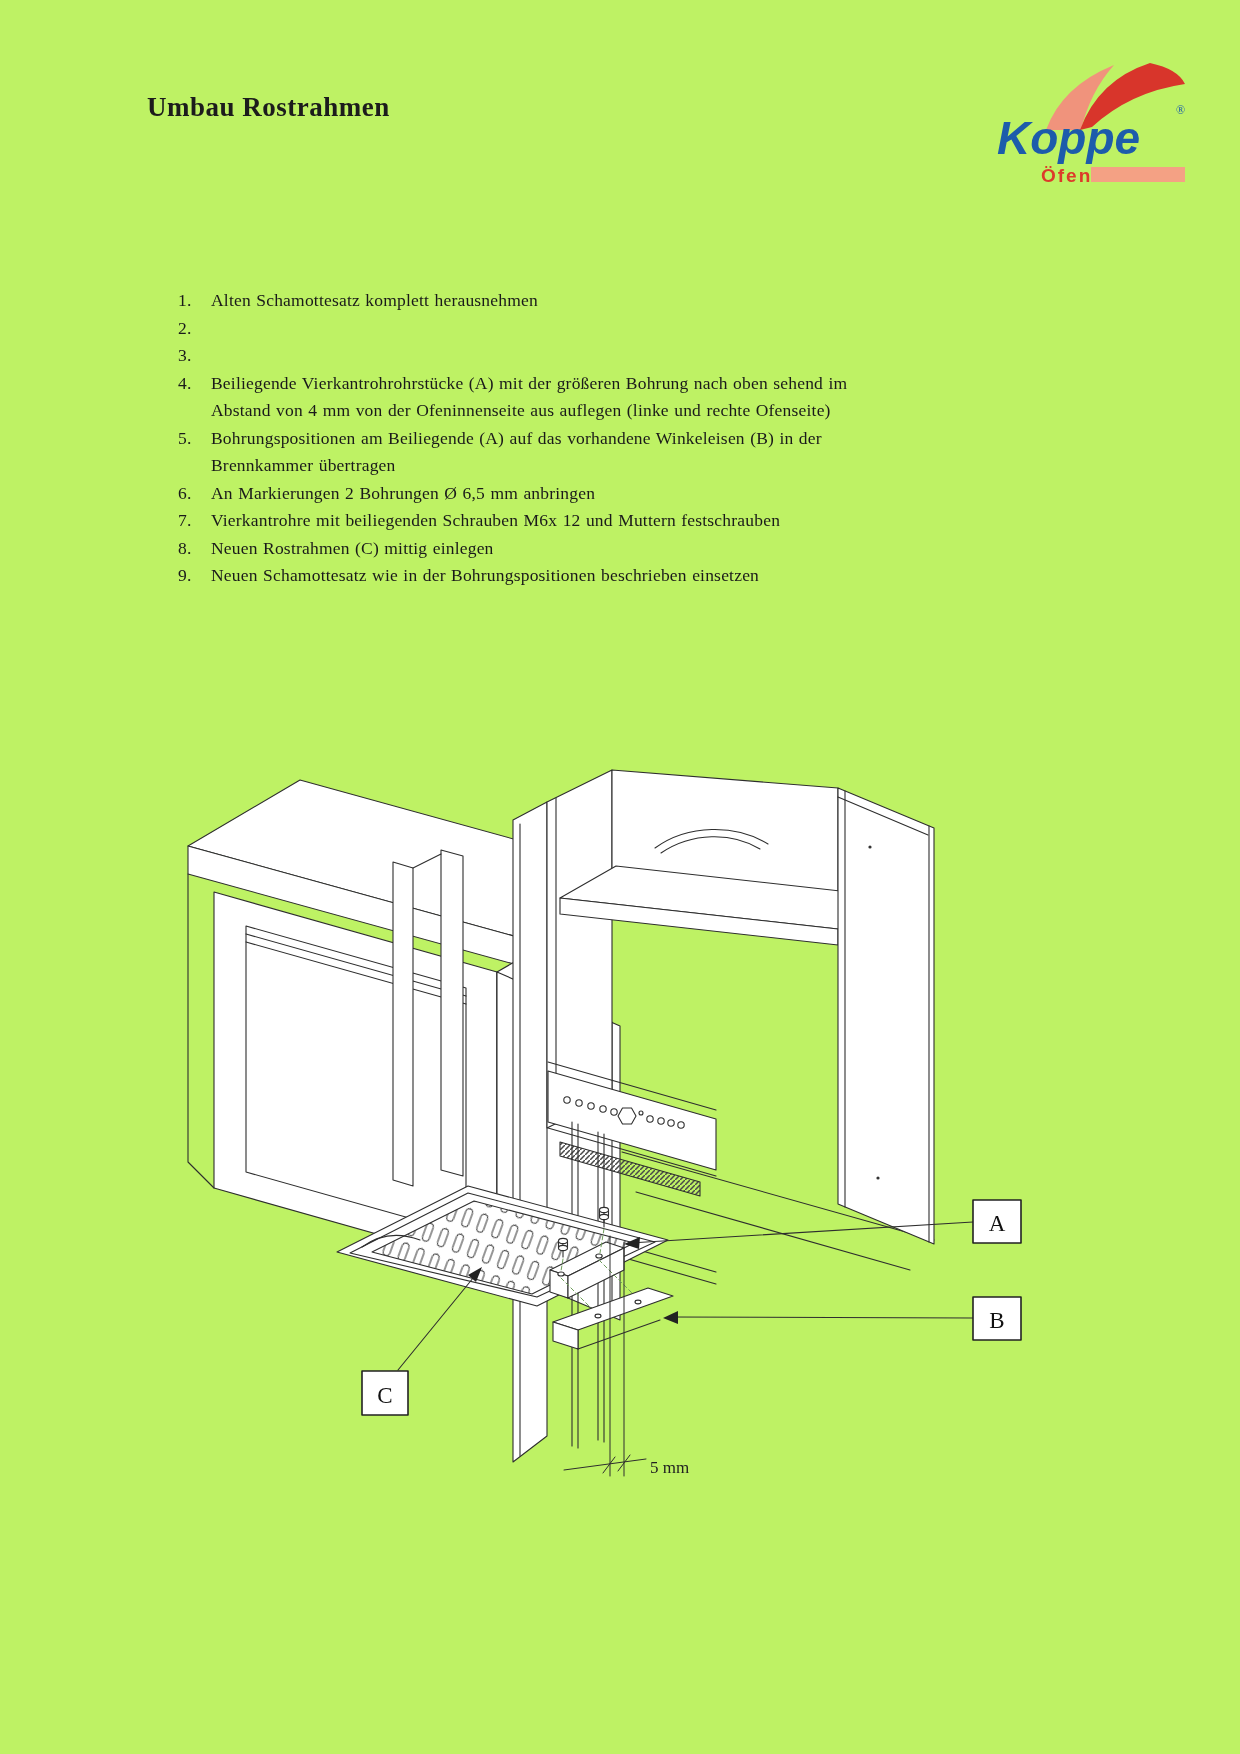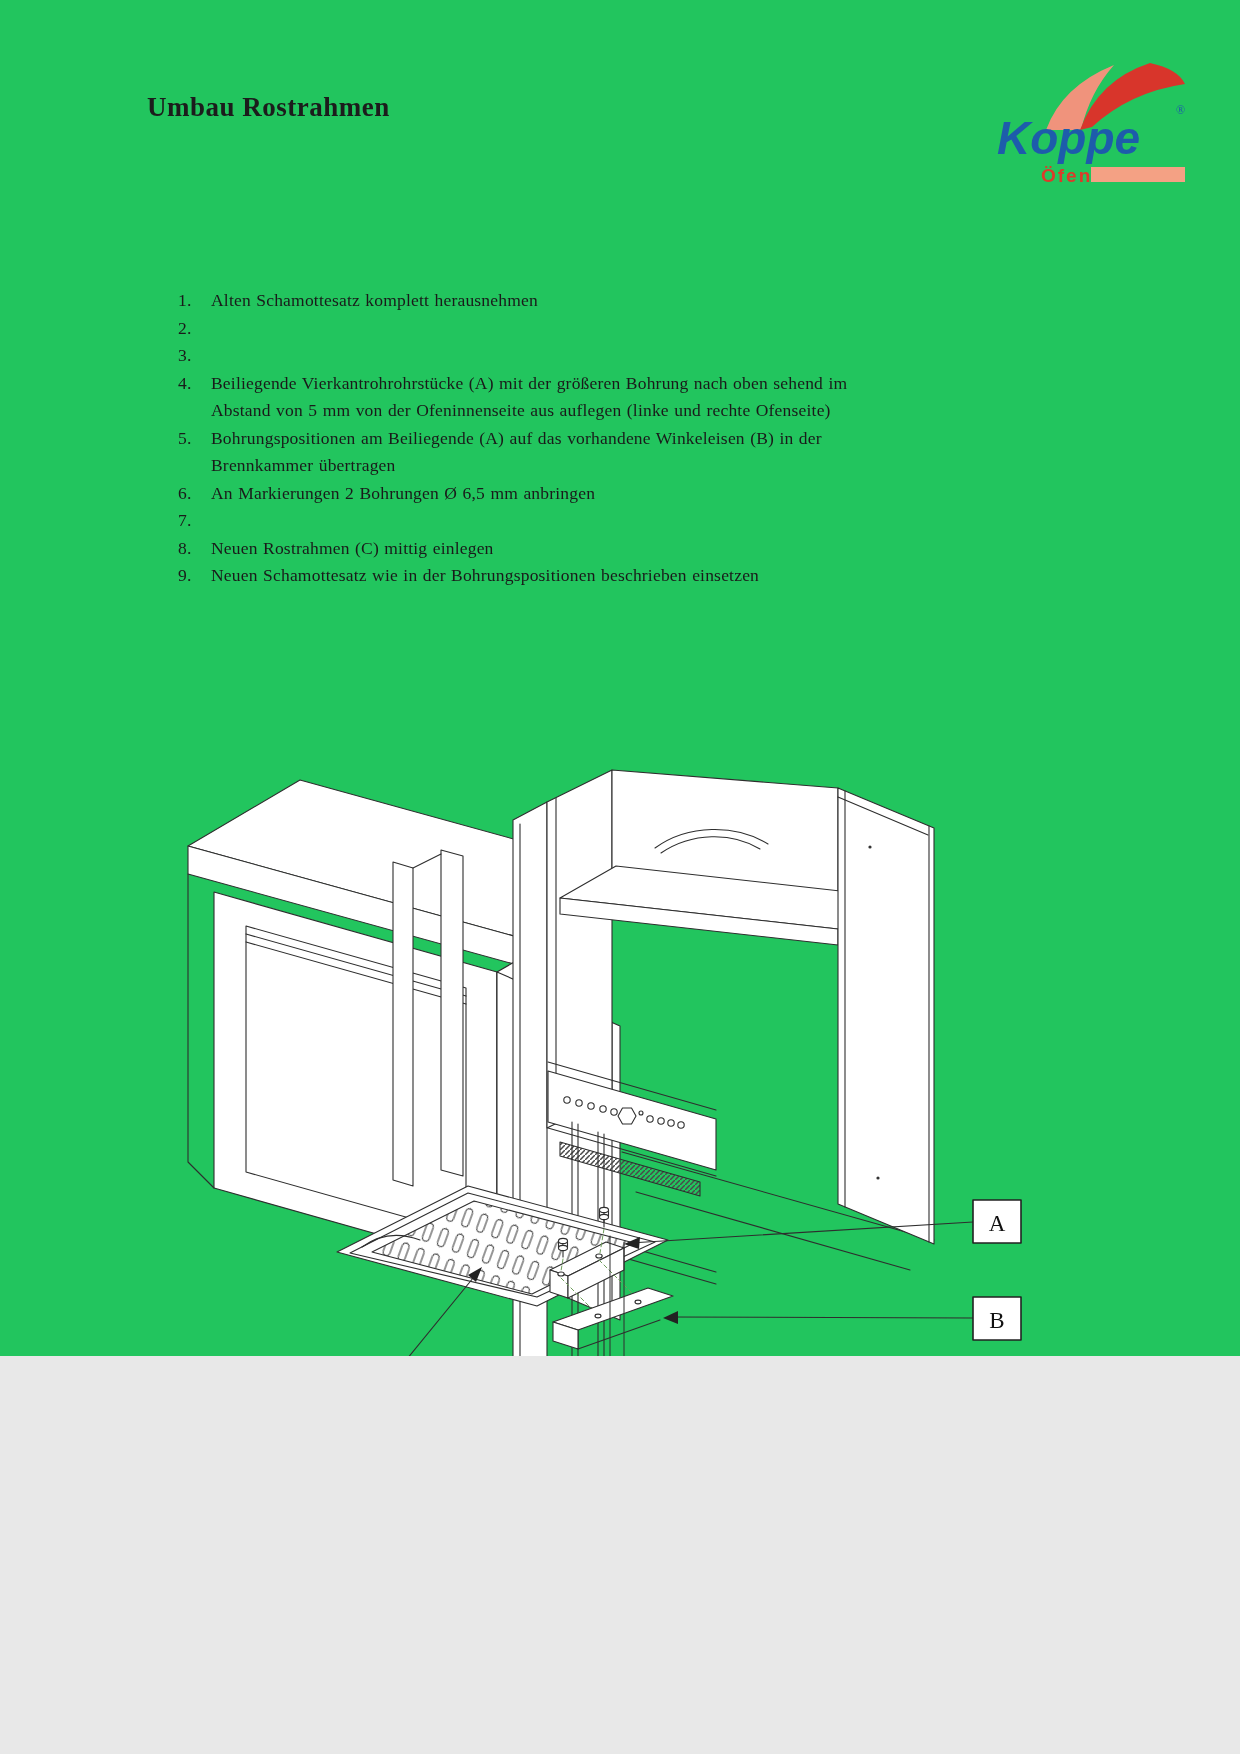--- a/index.html
+++ b/index.html
@@ -1,20 +1,20 @@
 <!DOCTYPE html>
 <html><head>
 <meta charset="utf-8">
 <style>
   html,body{margin:0;padding:0;background:#e8e8e8;}
   .page{
     position:relative;
-    width:1240px;height:1356px;
+    width:1240px;height:1754px;
     margin:0 auto;
-    background:#22c55e;
+    background:#bef264;
     font-family:"Liberation Serif", serif;
     color:#1a1a1a;
     overflow:hidden;
   }
   .doc-title{
     position:absolute;left:147px;top:92px;
     font-size:27px;font-weight:bold;letter-spacing:.5px;color:#1c1c1c;
   }
   .logo{position:absolute;left:990px;top:58px;width:220px;height:135px;}
   .instructions{
@@ -54,32 +54,33 @@
         <span class="txt">Alten Schamottesatz komplett herausnehmen</span>
       </div>
     <div class="row">
         <span class="num">2.</span>
       </div>
     <div class="row">
         <span class="num">3.</span>
       </div>
     <div class="row">
         <span class="num">4.</span>
-        <span class="txt">Beiliegende Vierkantrohrohrstücke (A) mit der größeren Bohrung nach oben sehend im Abstand von 5 mm von der Ofeninnenseite aus auflegen (linke und rechte Ofenseite)</span>
+        <span class="txt">Beiliegende Vierkantrohrohrstücke (A) mit der größeren Bohrung nach oben sehend im Abstand von 4 mm von der Ofeninnenseite aus auflegen (linke und rechte Ofenseite)</span>
       </div>
     <div class="row">
         <span class="num">5.</span>
         <span class="txt">Bohrungspositionen am Beiliegende (A) auf das vorhandene Winkeleisen (B) in der Brennkammer übertragen</span>
       </div>
     <div class="row">
         <span class="num">6.</span>
         <span class="txt">An Markierungen 2 Bohrungen Ø 6,5 mm anbringen</span>
       </div>
     <div class="row">
         <span class="num">7.</span>
+        <span class="txt">Vierkantrohre mit beiliegenden Schrauben M6x 12 und Muttern festschrauben</span>
       </div>
     <div class="row">
         <span class="num">8.</span>
         <span class="txt">Neuen Rostrahmen (C) mittig einlegen</span>
       </div>
     <div class="row">
         <span class="num">9.</span>
         <span class="txt">Neuen Schamottesatz wie in der Bohrungspositionen beschrieben einsetzen</span>
       </div>
   </div>

